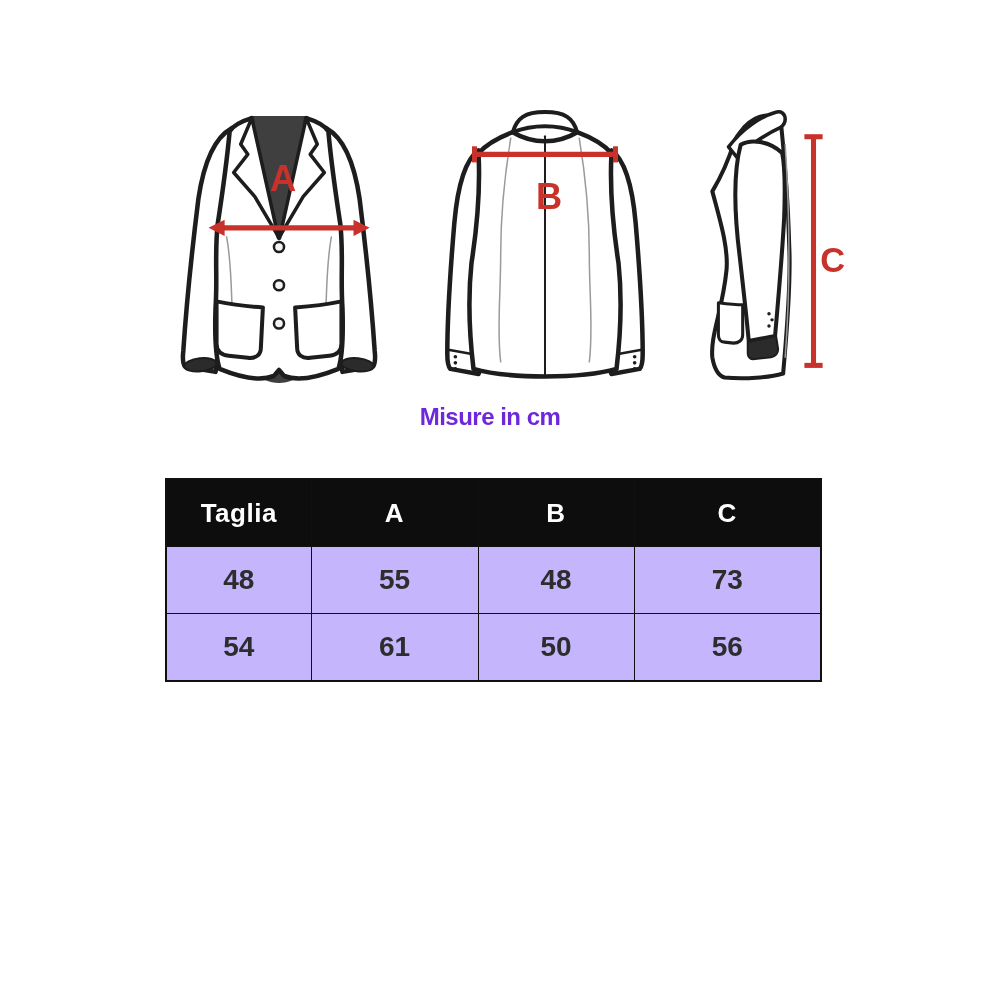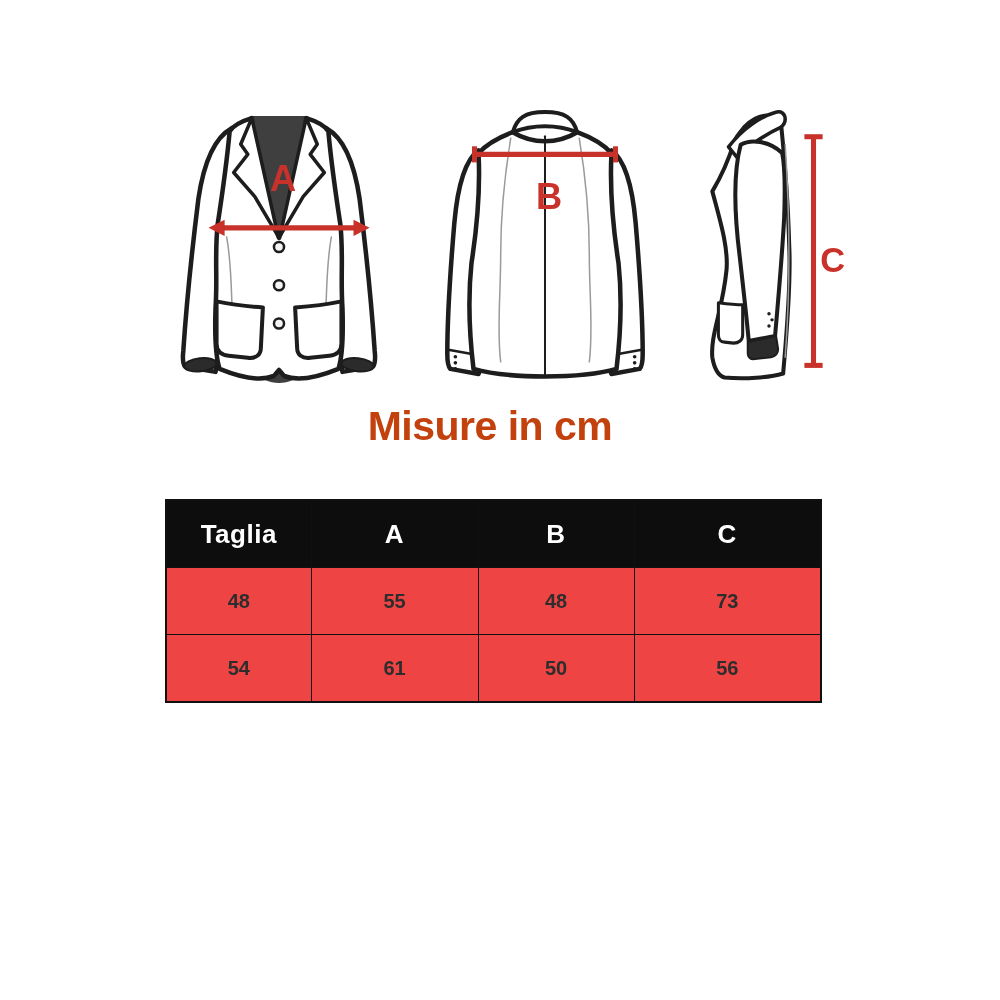--- a/index.html
+++ b/index.html
@@ -6,37 +6,37 @@
   #canvas{
     position:relative;width:1000px;height:1000px;background:#ffffff;overflow:hidden;
     font-family:"Liberation Sans","DejaVu Sans",sans-serif;
   }
   .fig{position:absolute;}
   #fig-front{left:158px;top:106px;width:242px;height:282px;}
   #fig-back {left:424px;top:104px;width:242px;height:282px;}
   #fig-side {left:684px;top:104px;width:172px;height:284px;}
   .title{
     position:absolute;left:160px;top:403px;width:660px;height:44px;
-    text-align:center;font-size:41px;font-weight:bold;color:#c2410c;
+    text-align:center;font-size:24px;font-weight:bold;color:#6d28d9;
     letter-spacing:-0.5px;
   }
   table.size-table{
-    position:absolute;left:165px;top:499px;width:655px;
+    position:absolute;left:165px;top:478px;width:655px;
     border-collapse:collapse;table-layout:fixed;
     border:2.5px solid #101010;
   }
   table.size-table th,table.size-table td{
     border:1.5px solid #101010;text-align:center;vertical-align:middle;
     font-weight:bold;padding:0;
   }
   table.size-table thead th{
     background:#0d0d0d;color:#ffffff;height:66px;font-size:26px;letter-spacing:0.5px;
   }
   table.size-table tbody td{
-    background:#ef4444;color:#2d2d2d;height:66px;font-size:20px;
+    background:#c4b5fd;color:#2d2d2d;height:66px;font-size:28px;
   }
   svg .outline{fill:#ffffff;stroke:#1d1d1d;stroke-width:4.5;stroke-linejoin:round;stroke-linecap:round;}
   svg .thin{fill:none;stroke:#1d1d1d;stroke-width:2.5;stroke-linecap:round;}
   svg .seam{fill:none;stroke:#9a9a9a;stroke-width:1.5;stroke-linecap:round;}
   svg .darkfill{fill:#3f3f3f;stroke:none;}
   svg .cuff{fill:#2b2b2b;stroke:#1d1d1d;stroke-width:2;}
   svg text.mlabel{font-family:"Liberation Sans","DejaVu Sans",sans-serif;font-weight:bold;font-size:36px;text-anchor:middle;}
 </style>
 </head>
 <body>

